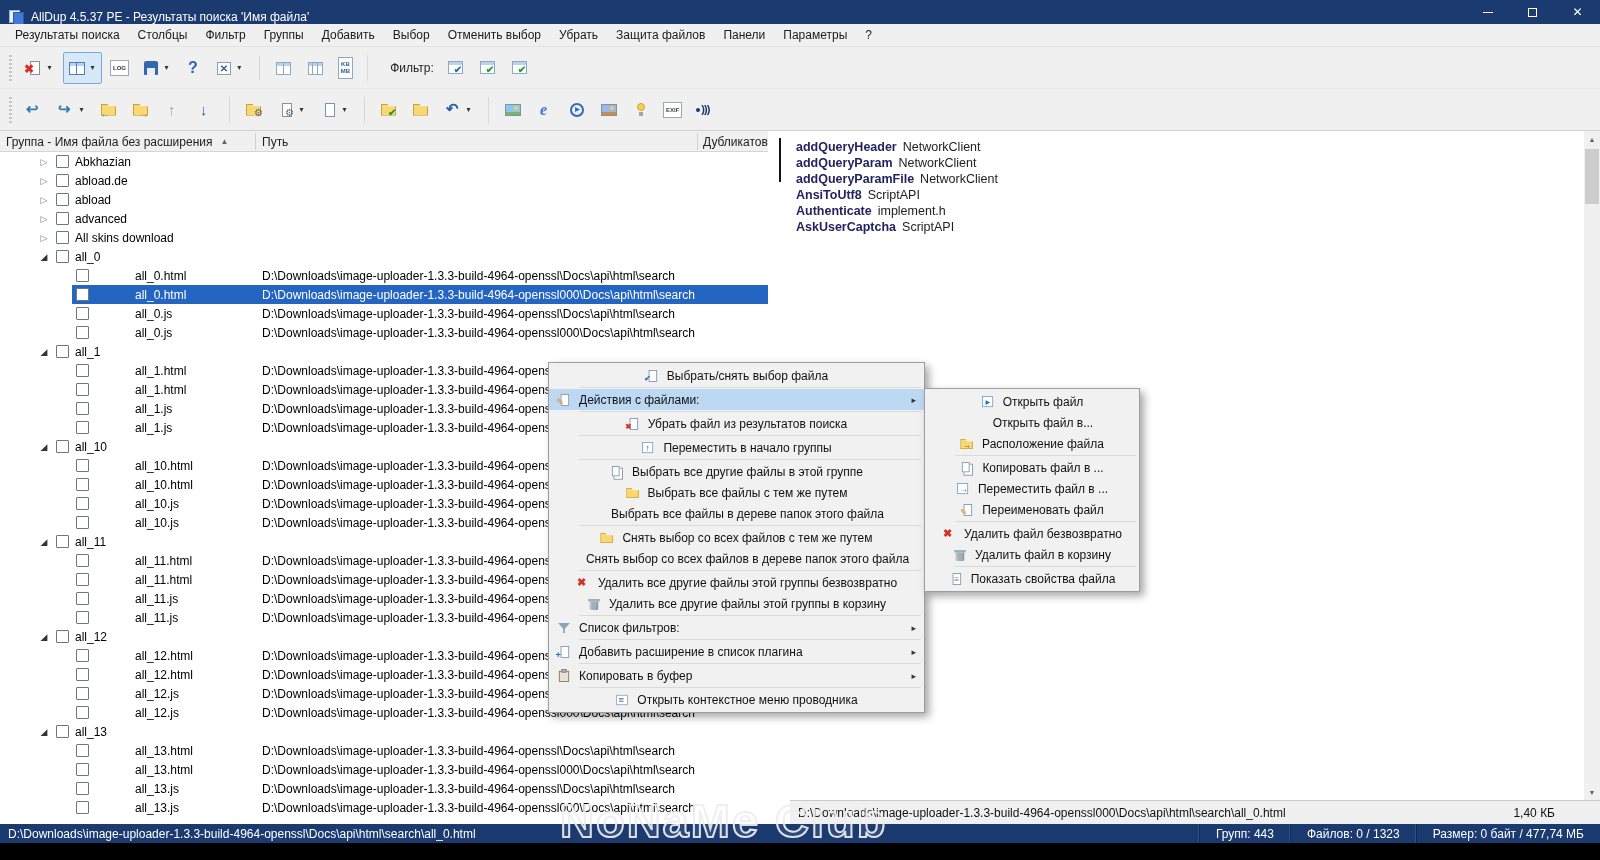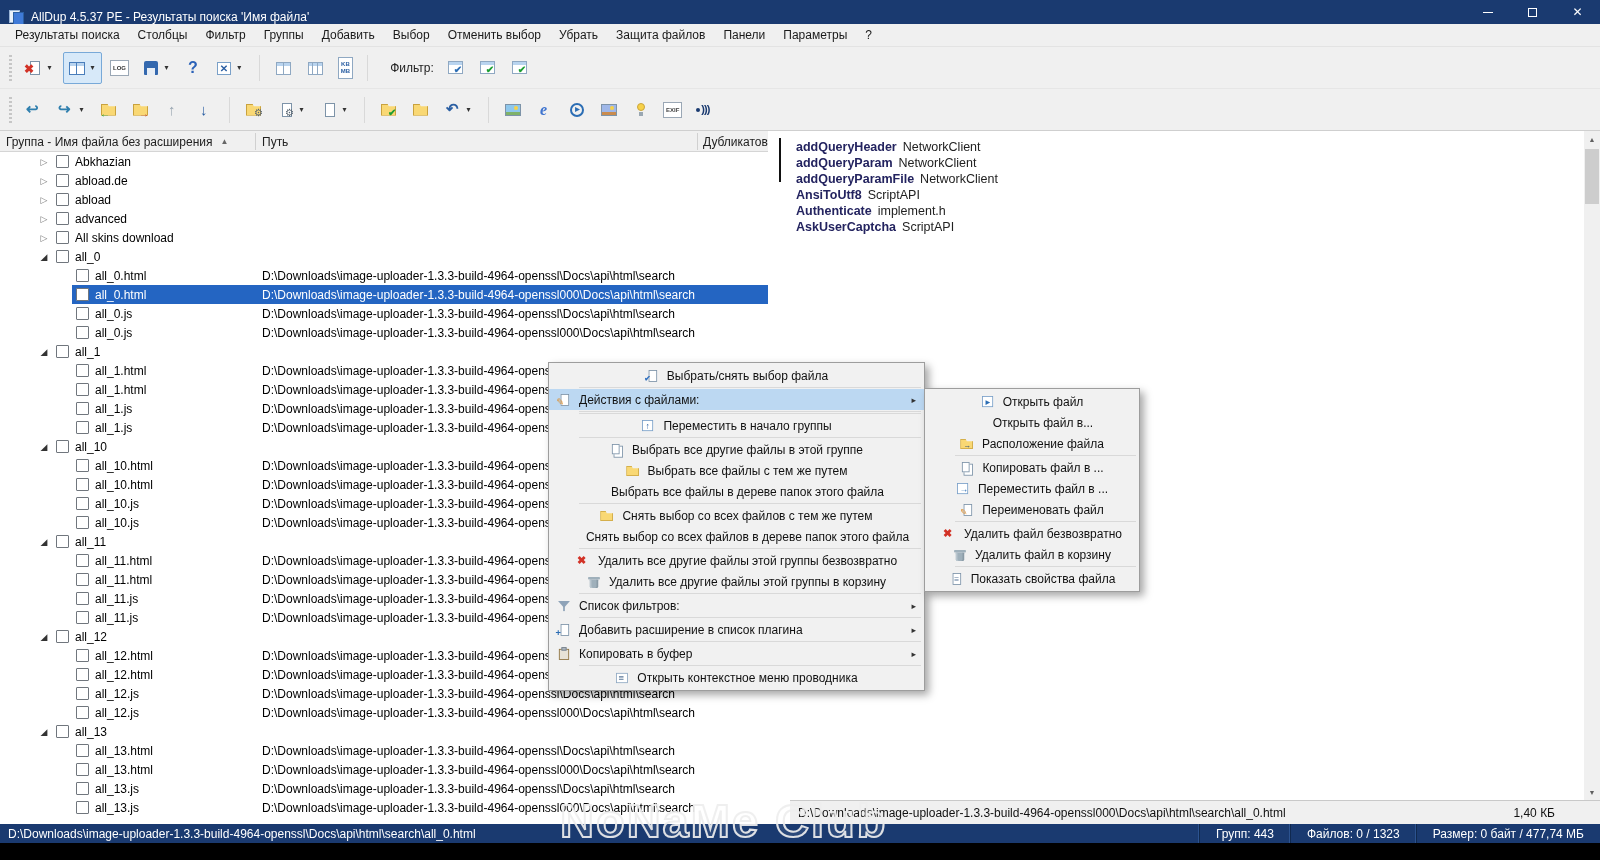--- a/index.html
+++ b/index.html
@@ -131,21 +131,21 @@
                border-bottom:1px solid #d5d5d5;z-index:3;overflow:hidden;}
   .lh-col{position:absolute;top:0;height:21px;display:flex;align-items:center;font-size:12px;color:#222;white-space:nowrap;}
   .lh-div{position:absolute;top:2px;height:17px;width:1px;background:#d0d0d0;}
   .sort-arrow{margin-left:8px;font-size:8px;color:#666;}
   .sort-arrow::before{content:"▲";}
 
   
   .list-body{position:absolute;left:0;top:152px;width:768px;height:672px;background:#fff;z-index:2;overflow:hidden;}
   .lrow{position:relative;height:19px;display:flex;align-items:center;white-space:nowrap;}
   .lrow.group{padding-left:38px;}
-  .lrow.file{padding-left:76px;}
+  .lrow.file{padding-left:76px;gap:40px;}
   .lrow>*{position:relative;z-index:1;}
   .sel-bg{position:absolute;left:72px;right:0;top:0;bottom:0;background:#2465c2;z-index:0 !important;}
   .expander{width:12px;margin-right:6px;font-size:9px;color:#7a7a7a;text-align:center;flex:0 0 auto;}
   .expander.open{color:#333;}
   .cb{width:13px;height:13px;background:#fff;border:1px solid #70767d;border-radius:1px;margin-right:6px;flex:0 0 auto;}
   .rlabel{font-size:12px;color:#000;}
   .rpath{position:absolute;left:262px;font-size:12px;color:#000;}
   .lrow.selected .rlabel,.lrow.selected .rpath{color:#fff;}
 
   
@@ -589,20 +589,26 @@
       </div>
       <div class="menu-sep"></div>
       <div class="cmi hl">
         <span class="mi-ic">
           <span class="ic i-file-actions"></span>
         </span>
         <span class="mi-label">Действия с файлами:</span>
         <span class="mi-arrow">▸</span>
       </div>
       <div class="menu-sep"></div>
+      <div class="cmi">
+        <span class="mi-ic">
+          <span class="ic i-remove-result"></span>
+        </span>
+        <span class="mi-label">Убрать файл из результатов поиска</span>
+      </div>
       <div class="menu-sep"></div>
       <div class="cmi">
         <span class="mi-ic">
           <span class="ic i-move-top-group"></span>
         </span>
         <span class="mi-label">Переместить в начало группы</span>
       </div>
       <div class="menu-sep"></div>
       <div class="cmi">
         <span class="mi-ic">

